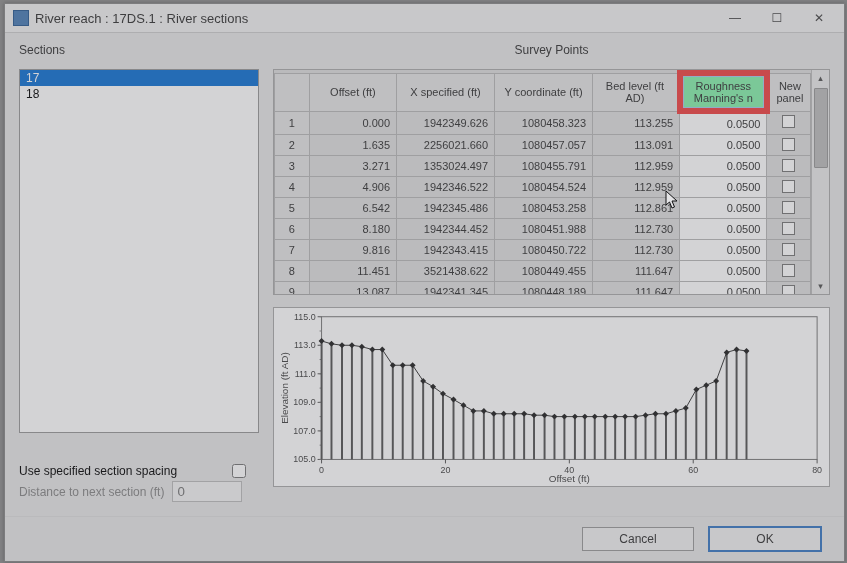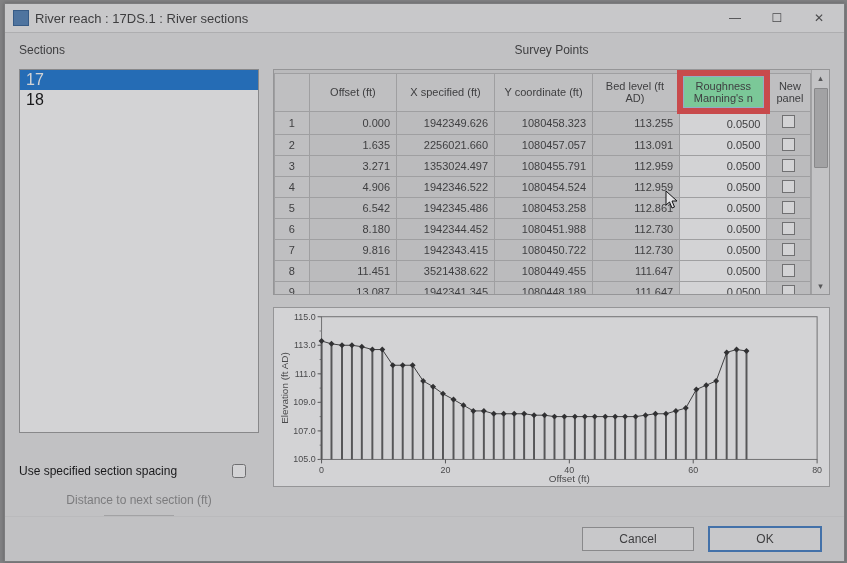--- a/index.html
+++ b/index.html
@@ -65,39 +65,37 @@
   .grouplabel { font-size: 12px; color: #333; margin-bottom: 12px; }
 
   .listbox {
     flex: 0 0 362px;
     background: #fff;
     border: 1px solid #999;
     overflow: auto;
   }
   .listbox .item {
     padding: 1px 6px;
-    font-size: 16px;
+    font-size: 12px;
     cursor: default;
   }
   .listbox .item.selected { background: #1172d3; color: #fff; }
 
   .checkrow {
     margin-top: 28px;
     display: flex; align-items: center;
     justify-content: space-between;
     padding-right: 10px;
   }
   .checkrow input[type=checkbox] {
     width: 14px; height: 14px;
   }
   .distrow {
-    margin-top: 12px;
     display: flex; align-items: center; gap: 8px;
     color: #888;
-    flex-direction: column;
   }
   .distrow input {
     width: 60px; padding: 2px 4px;
     border: 1px solid #bbb; background: #f2f2f2; color: #777;
   }
 
   
   .grid-wrap {
     position: relative;
     border: 1px solid #aaa;

